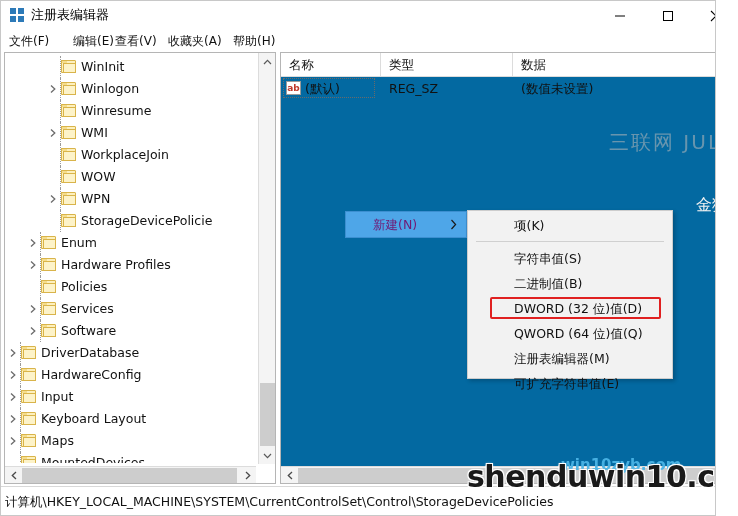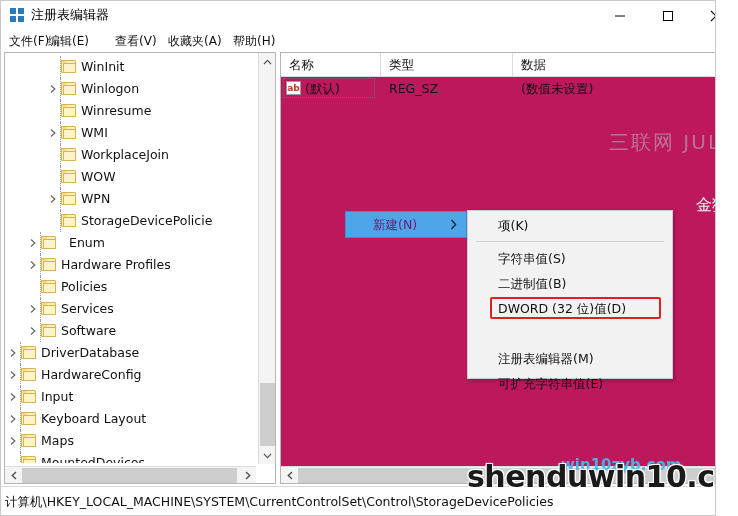--- a/index.html
+++ b/index.html
@@ -24,21 +24,21 @@
   #btn-max{left:646px;}
   #btn-close{left:694px;}
 
   
   .menubar{position:absolute;left:0;top:29px;width:736px;height:21px;background:#fff;}
   .menuitem{position:absolute;top:3px;font-size:12px;color:#111;white-space:nowrap;cursor:default;
     font-family:"DejaVu Sans","Liberation Sans",sans-serif;}
 
   
   .tree-panel{position:absolute;left:3px;top:51px;width:270px;height:430px;border:1px solid #b5b5b5;background:#fff;overflow:hidden;}
-  .list-panel{position:absolute;left:279px;top:51px;width:455px;height:430px;border:1px solid #b5b5b5;background:#be185d;overflow:hidden;}
+  .list-panel{position:absolute;left:279px;top:51px;width:455px;height:430px;border:1px solid #b5b5b5;background:#0369a1;overflow:hidden;}
 
   
   .tree{position:absolute;left:0;top:0;width:252px;height:410px;overflow:hidden;}
   .trow{position:absolute;left:0;height:22px;line-height:22px;white-space:nowrap;cursor:default;}
   .trow .lbl{font-size:12.5px;color:#111;font-family:"DejaVu Sans","Liberation Sans",sans-serif;}
   .trow.sel .selbg{position:absolute;top:1px;height:20px;background:#d5d5d5;z-index:-1;}
   .exp{position:absolute;top:6px;width:10px;height:10px;}
   .exp svg{display:block;}
   .folder{position:absolute;top:4px;width:15px;height:13px;}
   .fol-back{position:absolute;left:0;top:0;width:15px;height:13px;background:#fdf0bd;border:1px solid #d9b44a;box-sizing:border-box;border-radius:0 1px 1px 0;}
@@ -69,21 +69,21 @@
   .ab-icon{position:absolute;left:5px;top:3px;width:15px;height:14px;background:#fff;border:1px solid #9a9a9a;box-sizing:border-box;
     font-size:9px;font-weight:bold;color:#c0392b;line-height:12px;text-align:center;font-family:"DejaVu Sans",sans-serif;}
 
   
   .ctx-parent{position:absolute;left:344px;top:210px;width:122px;height:27px;background:#4ea6e8;border:1px solid #3c8fd0;box-sizing:border-box;}
   .ctx-parent .lbl{position:absolute;left:27px;top:5px;font-size:12.5px;color:#701a75;white-space:nowrap;
     font-family:"DejaVu Sans","Liberation Sans",sans-serif;}
   .ctx-parent .chev{position:absolute;right:9px;top:7px;}
   .ctx-menu{position:absolute;left:466px;top:209px;width:206px;height:169px;background:#f2f2f2;border:1px solid #cdcdcd;box-sizing:border-box;
     box-shadow:2px 2px 4px rgba(0,0,0,0.22);}
-  .ctx-item{position:absolute;left:1px;width:203px;height:25px;line-height:25px;padding-left:29px;box-sizing:border-box;
+  .ctx-item{position:absolute;left:1px;width:203px;height:25px;line-height:25px;padding-left:45px;box-sizing:border-box;
     font-size:12.5px;color:#111;white-space:nowrap;cursor:default;font-family:"DejaVu Sans","Liberation Sans",sans-serif;}
   .ctx-sep{position:absolute;left:8px;width:188px;height:1px;background:#d0d0d0;}
   .ctx-hl{position:absolute;left:22px;width:171px;height:22px;border:2px solid #e02020;box-sizing:border-box;border-radius:2px;pointer-events:none;}
 
   
   .statusbar{position:absolute;left:0;bottom:0;width:736px;height:28px;background:#fff;border-top:1px solid #d8d8d8;}
   .status-text{position:absolute;left:4px;top:7px;font-size:12.5px;color:#111;white-space:nowrap;
     font-family:"DejaVu Sans","Liberation Sans",sans-serif;}
 
   
@@ -126,21 +126,21 @@
     <div class="winbtn" id="btn-close">
       <svg width="12" height="12" viewBox="0 0 12 12">
           <line x1="1" y1="1" x2="11" y2="11" stroke="#000" stroke-width="1.1"></line>
           <line x1="11" y1="1" x2="1" y2="11" stroke="#000" stroke-width="1.1"></line>
         </svg>
     </div>
   </div>
 
   <div class="menubar" id="menubar">
       <div class="menuitem" style="left: 8px;">文件(F)</div>
-      <div class="menuitem" style="left: 47px;">编辑(E)</div>
+      <div class="menuitem" style="left: 72px;">编辑(E)</div>
       <div class="menuitem" style="left: 114px;">查看(V)</div>
       <div class="menuitem" style="left: 167px;">收藏夹(A)</div>
       <div class="menuitem" style="left: 232px;">帮助(H)</div>
     </div>
 
   <div class="tree-panel">
     <div class="tree" id="tree">
         <div class="trow" style="top: 3px; width: 252px;">
           <div class="dots" style="left: 55px; top: 0px; height: 22px;"></div>
           <div class="dotsh" style="left: 55px; top: 11px; width: 11px;"></div>
@@ -243,21 +243,21 @@
           <div class="exp" style="left: 23px;">
             <svg width="10" height="10" viewBox="0 0 10 10">
               <polyline points="3,1.5 6.8,5 3,8.5" fill="none" stroke="#6b6b6b" stroke-width="1.3"></polyline>
             </svg>
           </div>
           <div class="folder" style="left: 36px;">
             <div class="fol-back"></div>
             <div class="fol-tab"></div>
             <div class="fol-front"></div>
           </div>
-          <span class="lbl" style="position: absolute; left: 64px; top: 0px;">Enum</span>
+          <span class="lbl" style="position: absolute; left: 56px; top: 0px;">Enum</span>
         </div>
         <div class="trow" style="top: 201px; width: 252px;">
           <div class="dots" style="left: 35px; top: 0px; height: 22px;"></div>
           <div class="dotsh" style="left: 35px; top: 11px; width: 11px;"></div>
           <div class="exp" style="left: 23px;">
             <svg width="10" height="10" viewBox="0 0 10 10">
               <polyline points="3,1.5 6.8,5 3,8.5" fill="none" stroke="#6b6b6b" stroke-width="1.3"></polyline>
             </svg>
           </div>
           <div class="folder" style="left: 36px;">
@@ -460,20 +460,21 @@
     </div>
   </div>
 
   <div class="ctx-menu" id="ctx-menu">
       <div class="ctx-item" style="top: 2px;">项(K)</div>
       <div class="ctx-sep" style="top: 30px;"></div>
       <div class="ctx-item" style="top: 35px;">字符串值(S)</div>
       <div class="ctx-item" style="top: 60px;">二进制值(B)</div>
       <div class="ctx-item" style="top: 85px;">DWORD (32 位)值(D)</div>
       <div class="ctx-hl" style="top: 86px; border-color: rgb(224, 32, 32);"></div>
+      <div class="ctx-item" style="top: 110px;">QWORD (64 位)值(Q)</div>
       <div class="ctx-item" style="top: 135px;">注册表编辑器(M)</div>
       <div class="ctx-item" style="top: 160px;">可扩充字符串值(E)</div>
     </div>
 
   <div class="statusbar">
     <div class="status-text">计算机\HKEY_LOCAL_MACHINE\SYSTEM\CurrentControlSet\Control\StorageDevicePolicies</div>
   </div>
 
   <div class="wm-blue-top">win10zyb.com</div>
   <div class="wm-main">shenduwin10.com</div>

